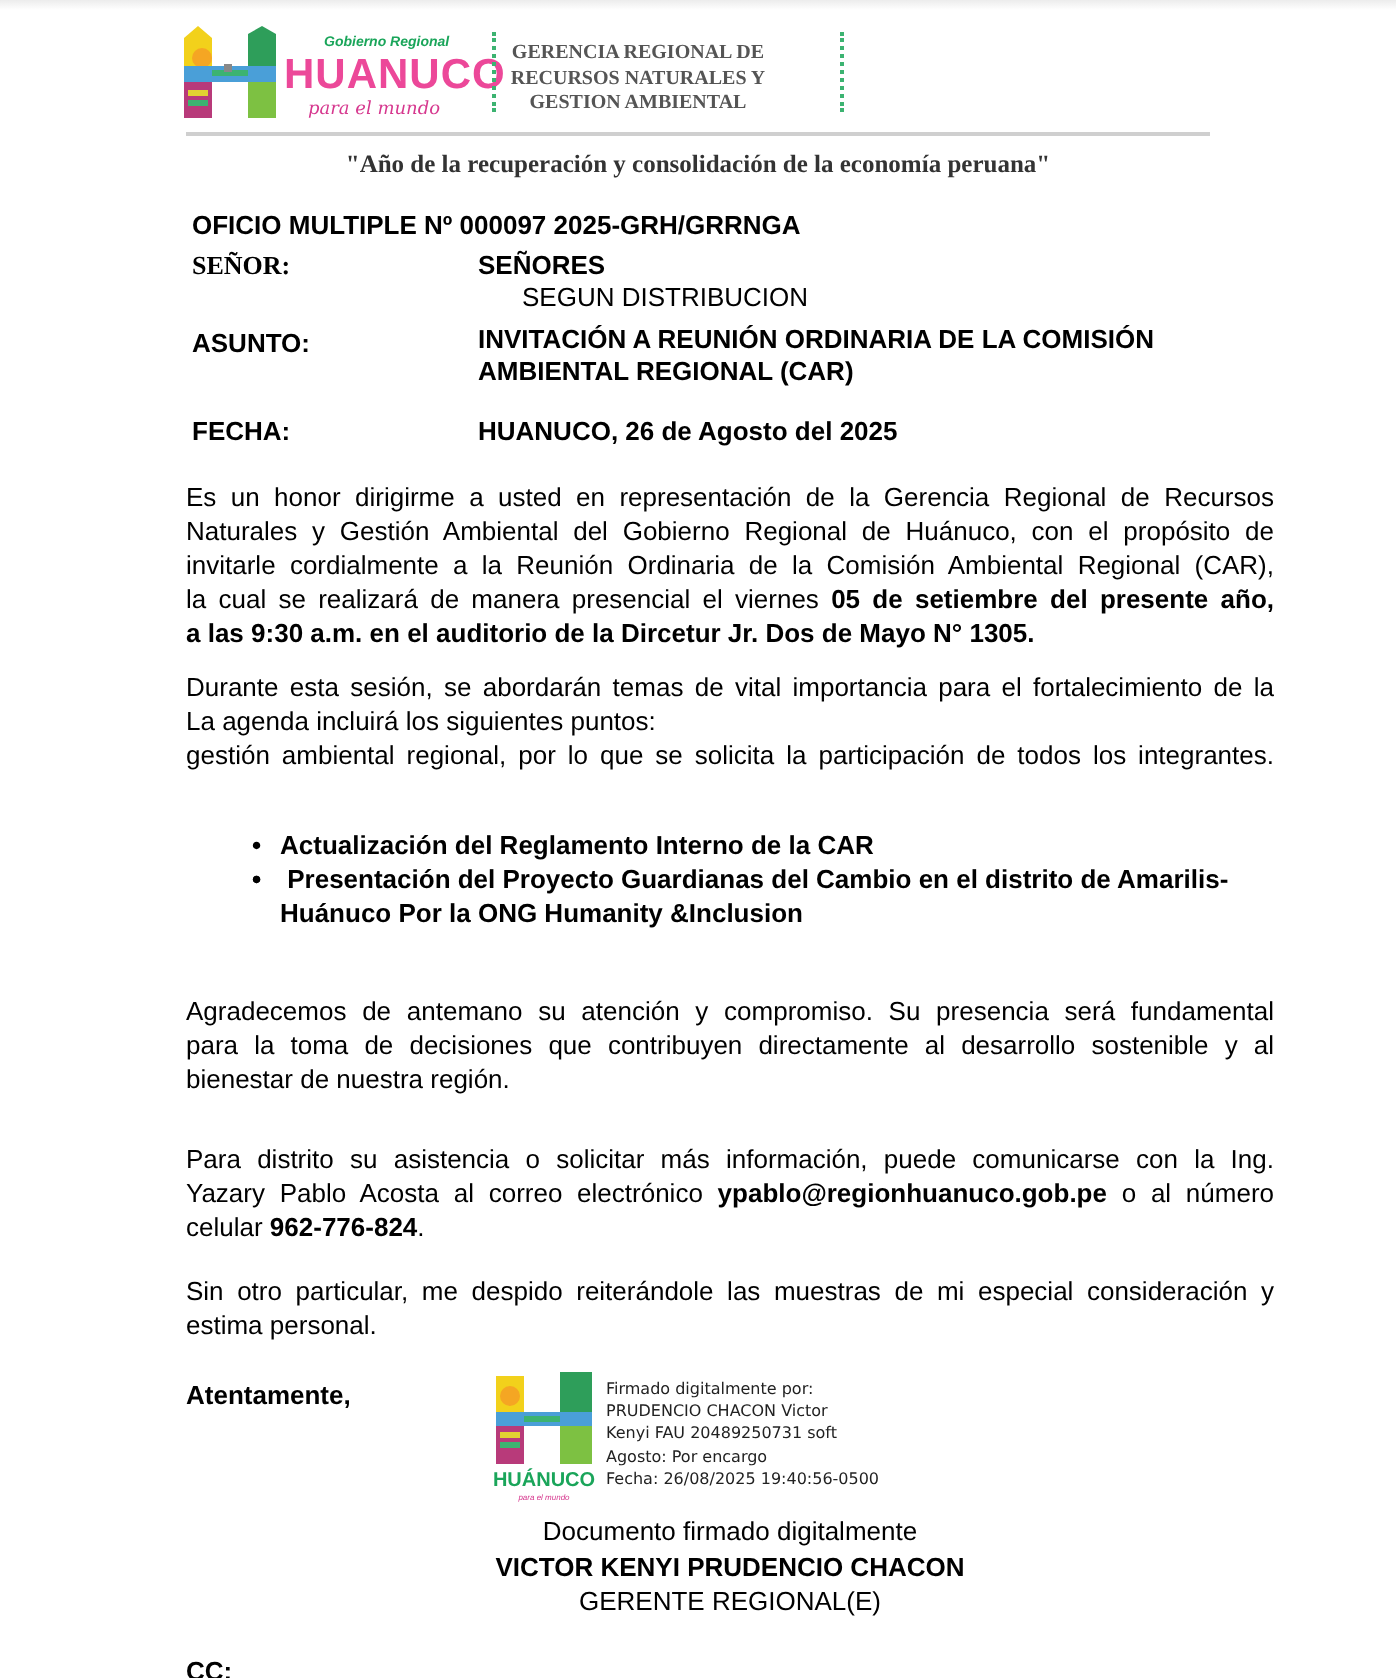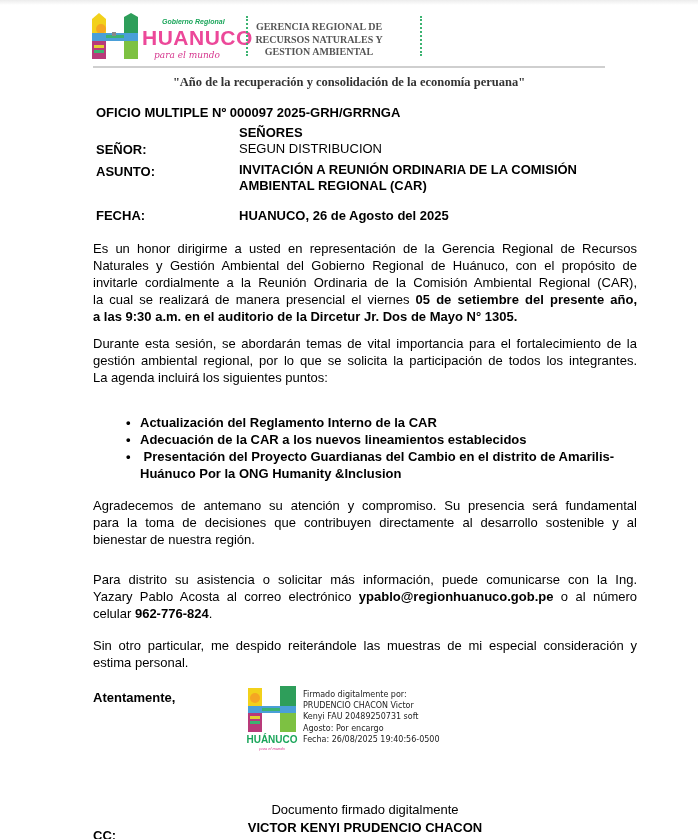--- a/index.html
+++ b/index.html
@@ -21,21 +21,21 @@
   .val { left:239px; }
   .para { position:absolute; left:93px; width:544px; font-size:13px; line-height:17px; text-align:justify; }
   .para .line { display:block; text-align:justify; text-align-last:justify; white-space:nowrap; }
   .para .line.last { text-align-last:left; }
   .bullets { position:absolute; left:126px; top:414px; font-size:13px; line-height:17px; font-weight:bold; }
   .bullet { position:relative; padding-left:14px; }
   .bullet .dot { position:absolute; left:0; top:0; }
   .sig { position:absolute; left:244px; top:684px; width:230px; height:70px; }
   .sig-logo { position:absolute; left:0; top:0; width:56px; height:70px; }
   .sig-text { position:absolute; left:59px; top:5px; font-size:8px; line-height:11.2px; color:#222; white-space:nowrap; font-family:"DejaVu Sans", sans-serif; }
-  .center { position:absolute; left:230px; width:270px; text-align:center; font-size:13px; line-height:16px; white-space:nowrap;margin-top:44px; }
+  .center { position:absolute; left:230px; width:270px; text-align:center; font-size:13px; line-height:16px; white-space:nowrap; }
 </style>
 </head>
 <body>
 
 <div class="topshade"></div>
 
 <div class="logo">
   <svg class="logo-h" viewBox="0 0 46 46">
     <rect x="0" y="6" width="14" height="18" fill="#f2d11b"></rect>
     <path d="M0 6 L7 0 L14 6 Z" fill="#f2d11b"></path>
@@ -63,53 +63,52 @@
   <div>RECURSOS NATURALES Y</div>
   <div>GESTION AMBIENTAL</div>
 </div>
 <div class="divider-wave" style="left:420px;"></div>
 
 <div class="hr"></div>
 <div class="motto">"Año de la recuperación y consolidación de la economía peruana"</div>
 
 <div class="t b lbl" style="top:105px;">OFICIO MULTIPLE Nº 000097 2025-GRH/GRRNGA</div>
 
-<div class="t b lbl" style="top:142px;">SEÑOR:</div>
+<div class="t b lbl" style="top:125px;font-family:Liberation Serif, serif;">SEÑOR:</div>
 <div class="t b val" style="top:125px;">SEÑORES</div>
-<div class="t val" style="top:141px;">SEGUN DISTRIBUCION</div>
+<div class="t val" style="top:141px;margin-left:22px;">SEGUN DISTRIBUCION</div>
 
 <div class="t b lbl" style="top:164px;">ASUNTO:</div>
 <div class="t b val" style="top:162px;">INVITACIÓN A REUNIÓN ORDINARIA DE LA COMISIÓN</div>
 <div class="t b val" style="top:178px;">AMBIENTAL REGIONAL (CAR)</div>
 
 <div class="t b lbl" style="top:208px;">FECHA:</div>
 <div class="t b val" style="top:208px;">HUANUCO, 26 de Agosto del 2025</div>
 
 <div class="para" style="top:240px;">
   <span class="line">Es un honor dirigirme a usted en representación de la Gerencia Regional de Recursos</span>
   <span class="line">Naturales y Gestión Ambiental del Gobierno Regional de Huánuco, con el propósito de</span>
   <span class="line">invitarle cordialmente a la Reunión Ordinaria de la Comisión Ambiental Regional (CAR),</span>
   <span class="line"><span>la cual se realizará de manera presencial el viernes </span><b>05 de setiembre del presente año,</b></span>
   <span class="line last"><b>a las 9:30 a.m. en el auditorio de la Dircetur Jr. Dos de Mayo N° 1305.</b></span>
 </div>
 
 <div class="para" style="top:335px;">
   <span class="line">Durante esta sesión, se abordarán temas de vital importancia para el fortalecimiento de la</span>
+  <span class="line last">La agenda incluirá los siguientes puntos:</span>
   <span class="line">gestión ambiental regional, por lo que se solicita la participación de todos los integrantes.</span>
-  <span class="line last">La agenda incluirá los siguientes puntos:</span>
 </div>
 
 <div class="bullets">
   <div class="bullet">
     <span class="dot">•</span>
     <span>Actualización del Reglamento Interno de la CAR</span>
   </div>
   <div class="bullet">
     <span class="dot">•</span>
-    <span>Adecuación de la CAR a los nuevos lineamientos establecidos</span>
   </div>
   <div class="bullet">
     <span class="dot">•</span>
     <span style="white-space:pre;"> Presentación del Proyecto Guardianas del Cambio en el distrito de Amarilis-</span><br>
     <span>Huánuco Por la ONG Humanity &amp;Inclusion</span>
   </div>
 </div>
 
 <div class="para" style="top:497px;">
   <span class="line">Agradecemos de antemano su atención y compromiso. Su presencia será fundamental</span>

